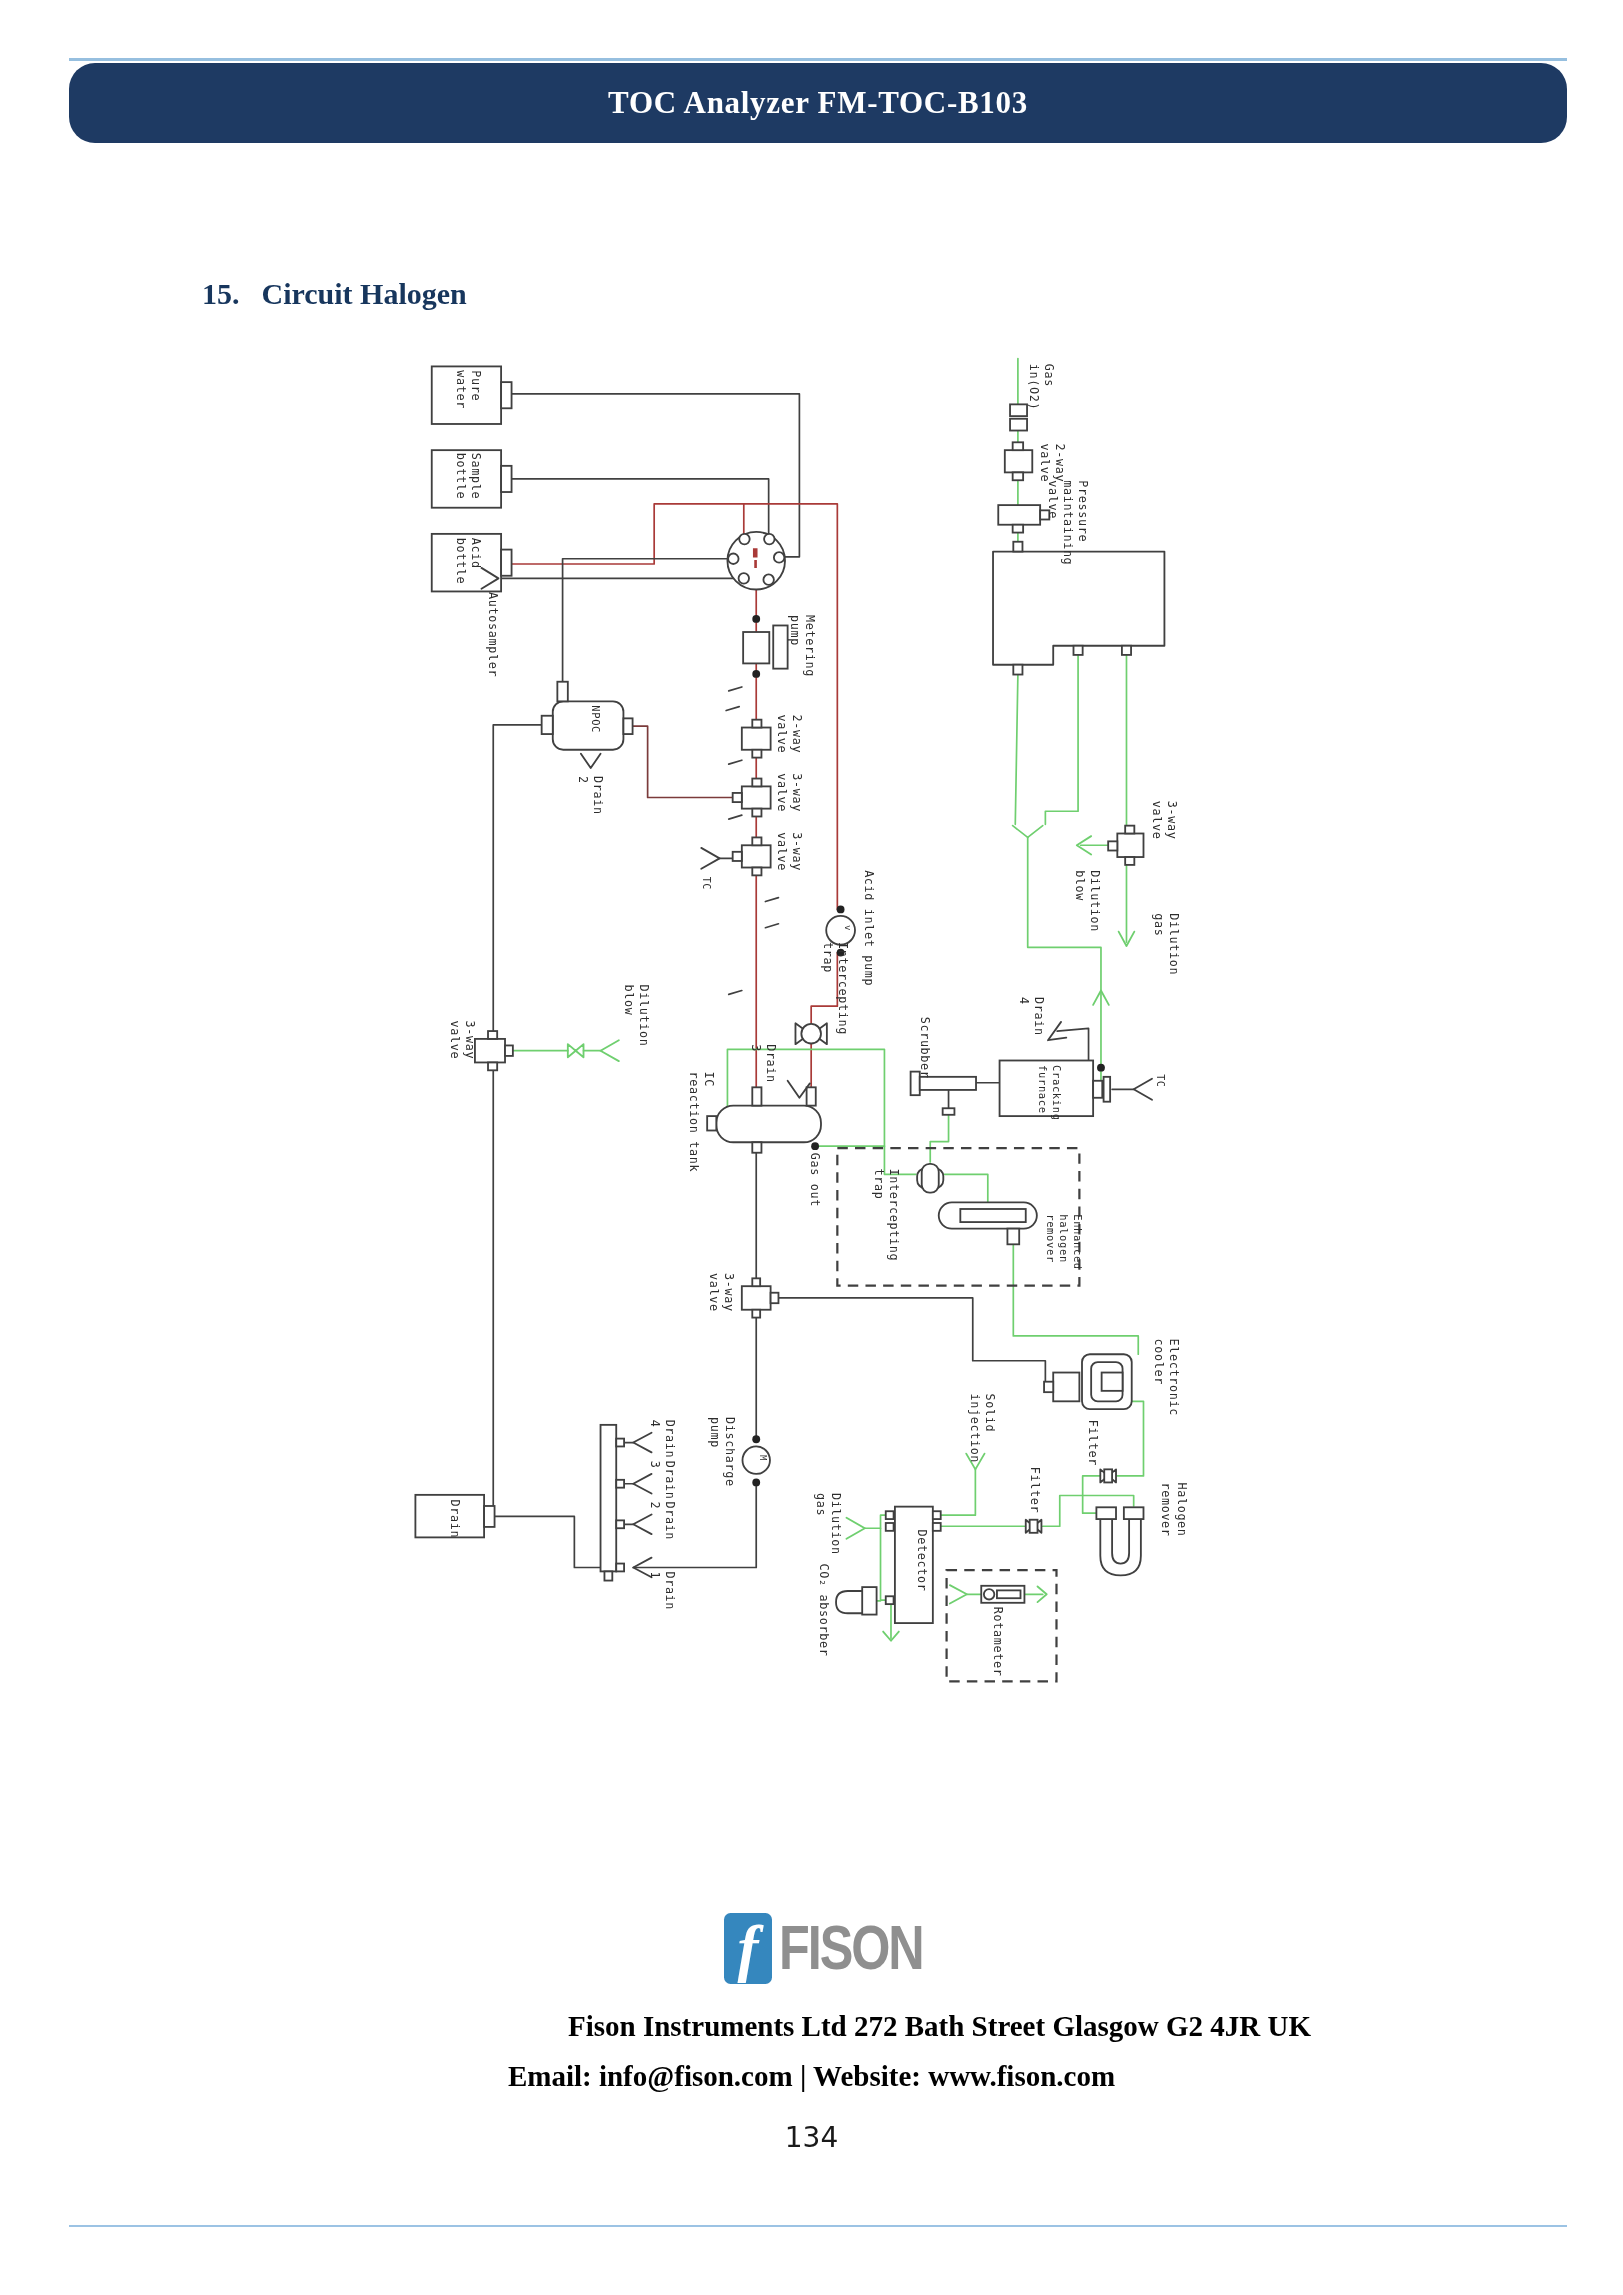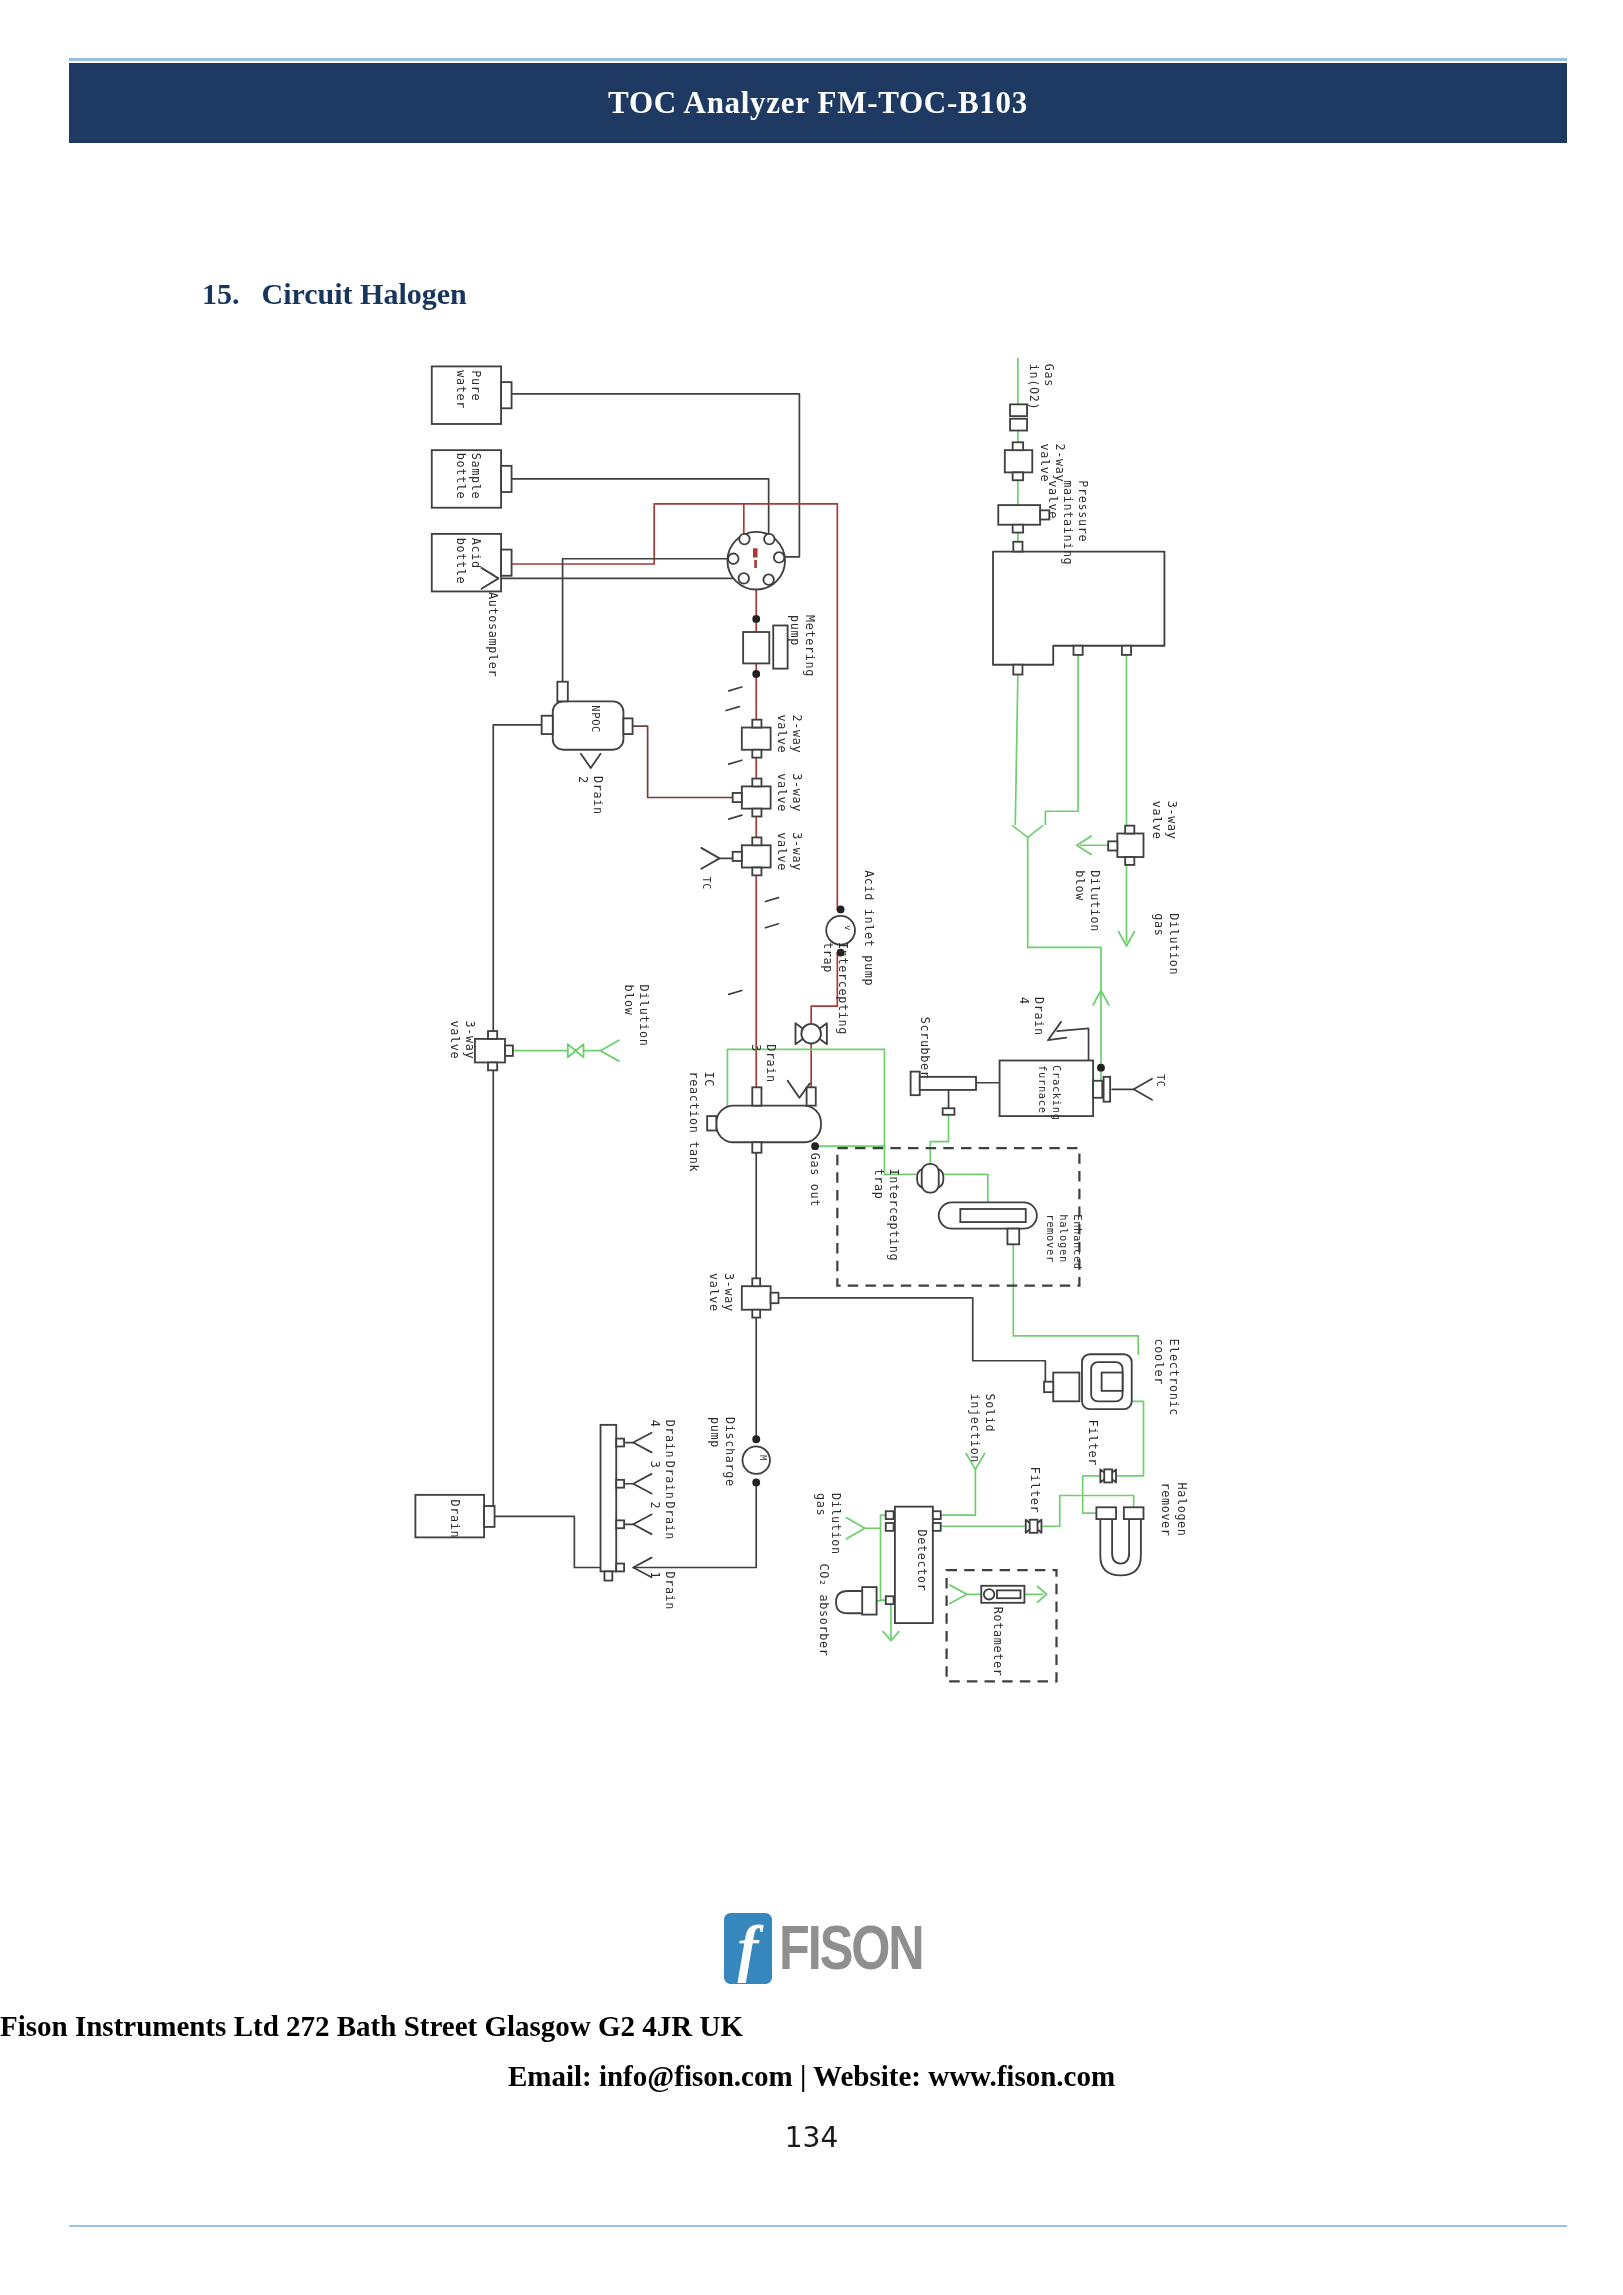--- a/index.html
+++ b/index.html
@@ -1,32 +1,32 @@
 <!DOCTYPE html>
 <html style="font-size:10.5px"><head>
 <meta charset="utf-8">
 <style>
   html,body{margin:0;padding:0;background:#ffffff;}
   .page{position:relative;width:1623px;height:2295px;background:#ffffff;overflow:hidden;
         font-family:"Liberation Serif", serif;}
   .accent-top{position:absolute;left:69px;top:58px;width:1498px;height:2.6px;background:#96bfdf;}
   .header-bar{position:absolute;left:69px;top:63px;width:1498px;height:80px;background:#1e3a63;
-              display:flex;align-items:center;justify-content:center;}
+              display:flex;align-items:center;justify-content:center;border-radius:26px;}
   .header-bar .title{color:#ffffff;font-size:31px;font-weight:bold;letter-spacing:0.7px;}
   .section-heading{position:absolute;left:202px;top:277px;display:flex;color:#17365d;
                    font-size:30px;font-weight:bold;}
   .section-heading .num{margin-right:22px;}
   svg.diagram{position:absolute;left:0;top:0;width:1623px;height:2295px;}
   .logo-wrap{position:absolute;left:724px;top:1913px;display:flex;align-items:flex-start;}
   .logo-f{width:48px;height:71px;background:#3587be;border-radius:6.5px;color:#ffffff;
           font-family:"Liberation Serif",serif;font-style:italic;font-size:63px;font-weight:bold;
           display:flex;align-items:center;justify-content:center;}
   .logo-name{font-family:"Liberation Sans",sans-serif;font-weight:bold;font-size:63px;line-height:68px;
              color:#8f8f8f;transform:scaleX(0.8);transform-origin:left;letter-spacing:-2.6px;margin-left:6.5px;}
-  .footer-address{position:absolute;left:0;top:2010px;width:1311px;text-align:left;
+  .footer-address{position:absolute;left:0;top:2010px;width:1311px;text-align:right;
                   font-size:29px;font-weight:bold;color:#000;}
   .footer-contact{position:absolute;left:0;top:2060px;width:1623px;text-align:center;
                   font-size:29px;font-weight:bold;color:#000;}
   .page-number{position:absolute;left:0;top:2121px;width:1623px;text-align:center;
                font-family:"DejaVu Sans",sans-serif;font-size:28px;color:#1a1a1a;}
   .accent-bottom{position:absolute;left:69px;top:2225px;width:1498px;height:2px;background:#9cc3e4;}
 </style>
 </head>
 <body>
 

